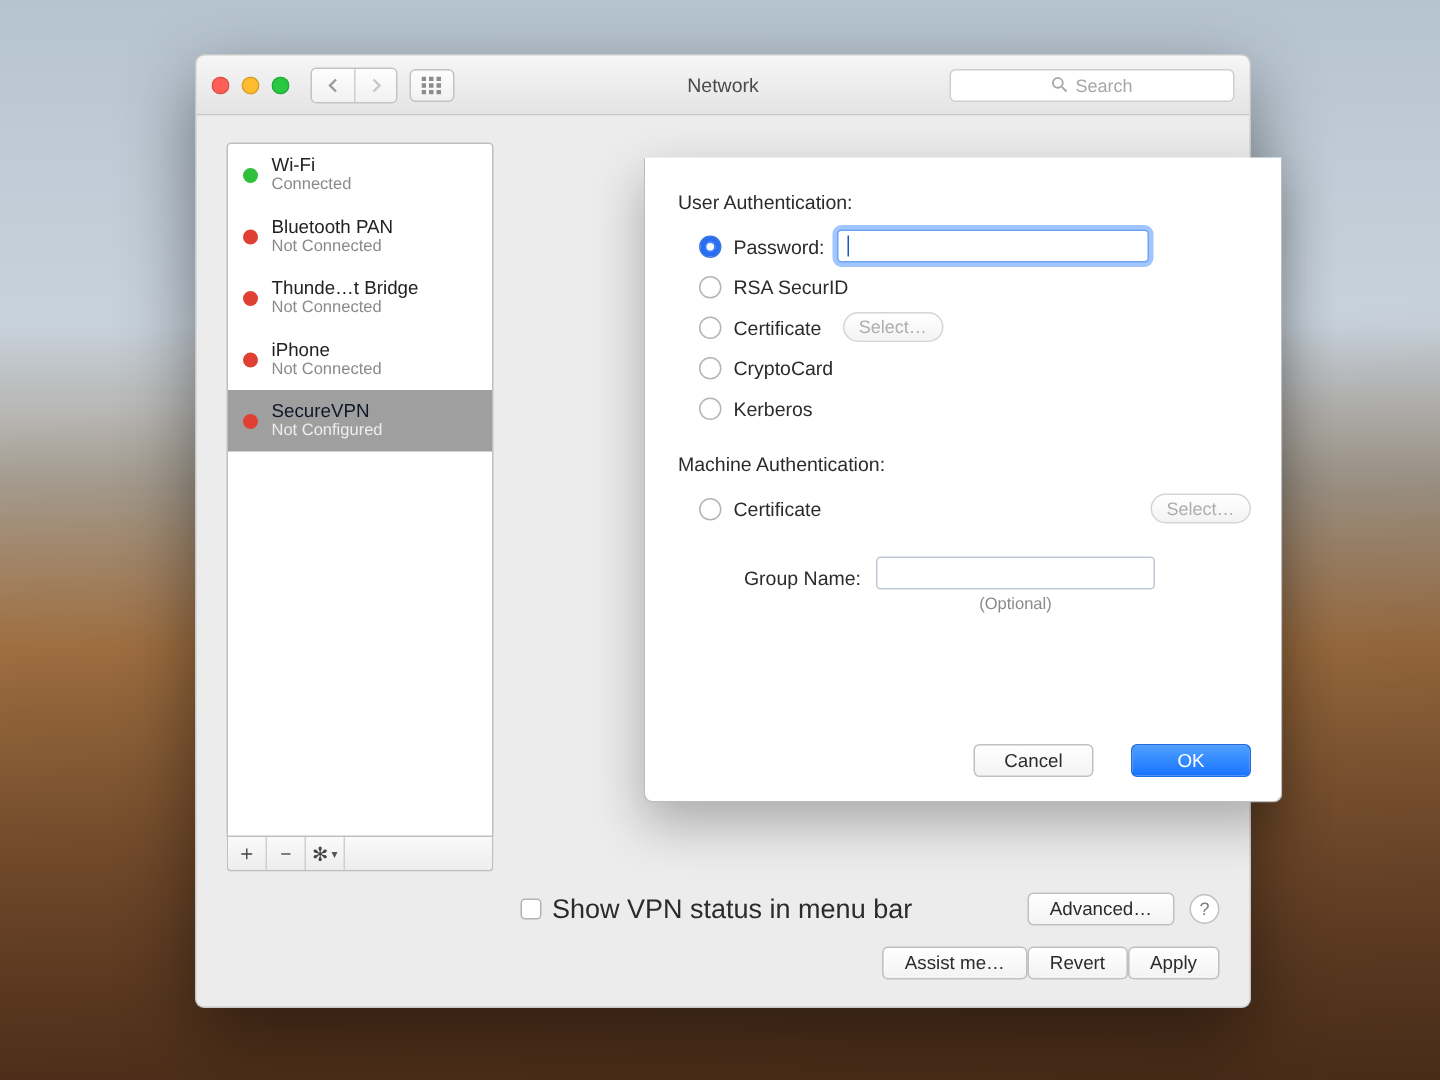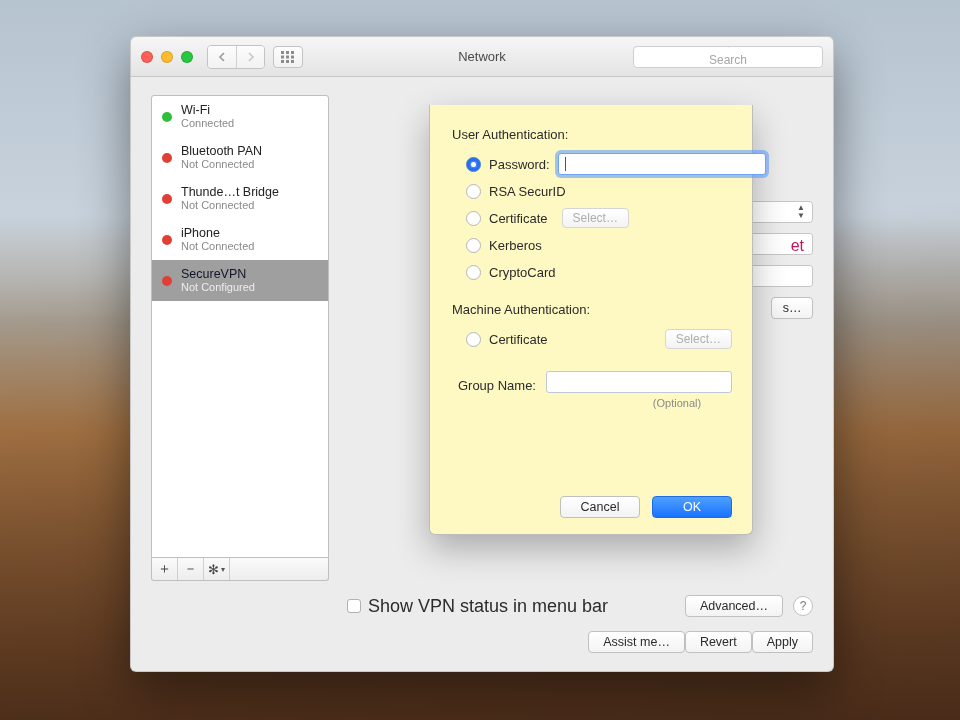--- a/index.html
+++ b/index.html
@@ -38,21 +38,21 @@
   .tl.r { background: #ff5f57; } .tl.y { background: #febc2e; } .tl.g { background: #28c840; }
   .navseg { display:inline-flex; margin-left: 14px; border:1px solid #c3c3c3; border-radius:4px; overflow:hidden; }
   .navbtn { width: 28px; height: 22px; background: linear-gradient(#fdfdfd,#f2f2f2); display:flex; align-items:center; justify-content:center; color:#999; font-size:12px; }
   .navbtn + .navbtn { border-left:1px solid #d0d0d0; }
   .gridbtn { width: 30px; height:22px; margin-left:8px; border:1px solid #c3c3c3; border-radius:4px; background:linear-gradient(#fdfdfd,#f2f2f2); display:flex;align-items:center;justify-content:center; color:#888; }
   .gridbtn svg { display:block; }
   .title { position:absolute; left:0; right:0; text-align:center; font-size:13px; color:#4a4a4a; pointer-events:none; }
   .searchwrap { margin-left:auto; }
   .searchfield {
     width: 190px; height: 22px; border:1px solid #cfcfcf; border-radius:4px; background:#fff;
-    display:flex; align-items:center; justify-content:center; color:#a7a7a7; font-size:12px; gap:5px;flex-direction:column;
+    display:flex; align-items:center; justify-content:center; color:#a7a7a7; font-size:12px; gap:5px;
   }
   .searchfield svg { display:block; }
 
   
   .content { position:relative; flex:1; display:flex; flex-direction:column; padding: 0 0 0 0; }
   .main-row { flex:1; display:flex; padding: 18px 20px 0 20px; gap: 18px; }
 
   
   .sidebar { width: 178px; display:flex; flex-direction:column; }
   .netlist {
@@ -97,45 +97,45 @@
   }
   .bg-select .arrows { width:14px; height:16px; color:#555; font-size:8px; line-height:8px; display:flex; flex-direction:column; align-items:center; }
   .bg-field { position:absolute; right:0; height:22px; background:#fff; border:1px solid #c6c6c6; border-radius:3px; }
   .bg-field.f1 { top:138px; width:118px; }
   .bg-field.f2 { top:170px; width:118px; }
   .bg-field.f2::before { content: attr(data-txt); position:absolute; left:8px; top:3px; font-size:12px; color:#333; }
   .bg-authbtn { position:absolute; right:0; top:202px; }
 
   
   .sheet {
-    position:absolute; left:298px; top:68px; width:324px; height:430px;
-    background:#fef9c3; border:1px solid #bcbcbc; border-top:0;
+    position:absolute; left:298px; top:68px; width:426px; height:430px;
+    background:#ffffff; border:1px solid #bcbcbc; border-top:0;
     border-radius:0 0 6px 6px;
     box-shadow: 0 14px 34px rgba(0,0,0,.28);
     padding: 22px 20px 16px 22px;
     font-size:13px; color:#2b2b2b;
   }
   .sect-title { margin-bottom:10px; }
   .opt { display:flex; align-items:center; gap:8px; margin:3px 0 3px 14px; height:24px; }
   .radio { width:15px; height:15px; border-radius:50%; border:1px solid #b5b5b5; background:#fff; display:flex; align-items:center; justify-content:center; flex:0 0 15px; }
   .radio.on { border-color:#3a79e0; background:radial-gradient(circle,#3e86ff 0 40%, #2a6df0 41% 100%); }
   .radio.on::after { content:""; width:5px; height:5px; border-radius:50%; background:#fff; }
   .opt .labtxt { white-space: nowrap; }
   .txtin {
     height:22px; border:1px solid #bfc9d6; border-radius:3px; background:#fff; flex: 0 0 auto;
   }
   .txtin.focus { box-shadow: 0 0 0 3px rgba(82,149,255,.55); border-color:#6fa3f5; }
   .caret { width:1px; height:14px; background:#1659c7; margin-left:6px; animation: blink 1s steps(1) infinite; }
   @keyframes blink { 50% { opacity:0; } }
   .smallbtn { height:20px; font-size:12px; padding:0 10px; }
-  .disabled { color:#aeaeae; border-color:#d5d5d5; }
+  .disabled { color:#aeaeae; border-color:#d5d5d5;border-radius:10px; }
   .grouprow { display:flex; align-items:flex-end; gap:10px; margin-top:20px; }
   .grouprow .lbl { width:122px; text-align:right; }
   .optional { font-size:11px; color:#8a8a8a; text-align:center; margin-top:4px; }
-  .sheet-buttons { position:absolute; right:20px; bottom:16px; display:flex; gap:12px; }
+  .sheet-buttons { position:absolute; right:20px; bottom:16px; display:flex; gap:25px; }
   .sheet-buttons .btn { width:80px; }
 
 </style>
 </head>
 <body>
 
 <div class="wallpaper"></div>
 
 <div class="window">
 
@@ -291,25 +291,25 @@
     </div>
     <div class="opt">
       <div class="radio"></div>
       <span class="labtxt">Certificate</span>
       <div class="btn smallbtn disabled" style="margin-left:6px">
         <span>Select…</span>
       </div>
     </div>
     <div class="opt">
       <div class="radio"></div>
+      <span class="labtxt">CryptoCard</span>
+    </div>
+    <div class="opt">
+      <div class="radio"></div>
       <span class="labtxt">Kerberos</span>
-    </div>
-    <div class="opt">
-      <div class="radio"></div>
-      <span class="labtxt">CryptoCard</span>
     </div>
 
     <div class="sect-title" style="margin-top:18px">Machine Authentication:</div>
 
     <div class="opt">
       <div class="radio"></div>
       <span class="labtxt">Certificate</span>
       <div style="flex:1"></div>
       <div class="btn smallbtn disabled">
         <span>Select…</span>

